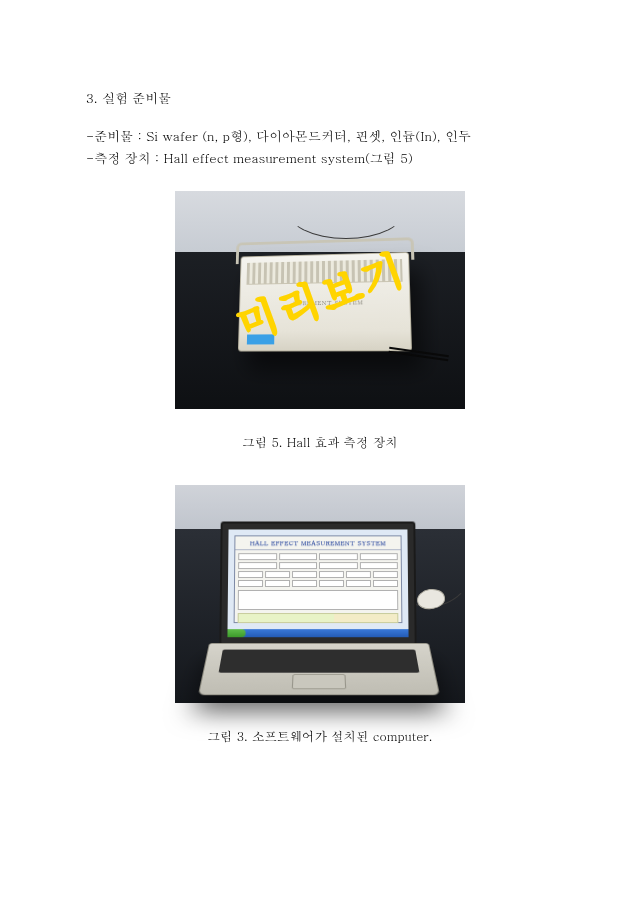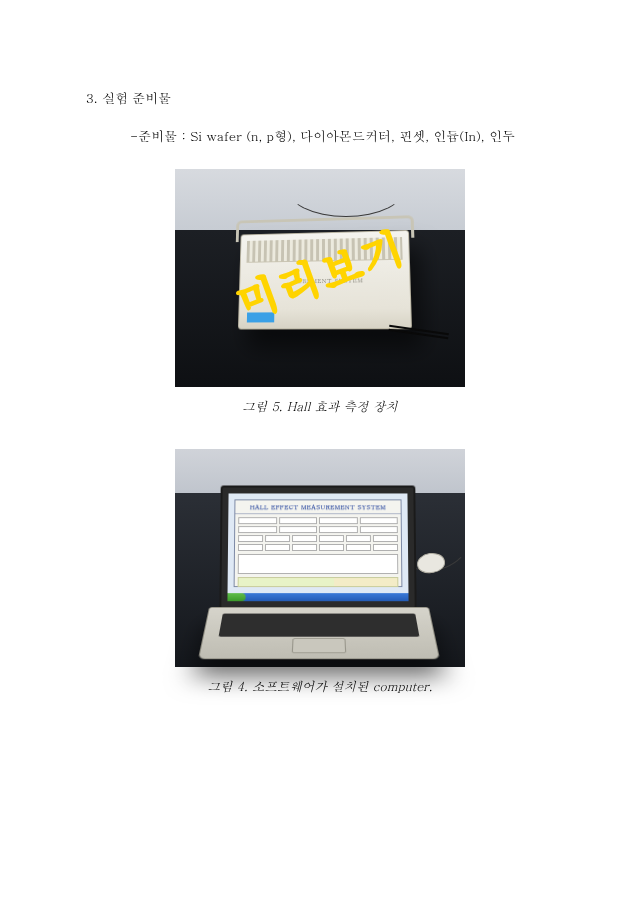--- a/index.html
+++ b/index.html
@@ -15,43 +15,41 @@
   .page {
     padding: 88px 86px 40px 86px;
     box-sizing: border-box;
   }
   .section-title {
     font-weight: normal;
     margin-bottom: 18px;
   }
   .body-line {
     line-height: 1.7;
-    margin-left: 44px;
   }
   .indent {
     padding-left: 70px;
   }
   .figure-block {
     margin-top: 22px;
     text-align: center;
   }
   .photo-wrap {
     display: inline-block;
     position: relative;
   }
   .photo {
     width: 290px;
     height: 218px;
     display: block;
     margin: 0 auto;
   }
   .caption {
-    margin-top: 6px;
+    margin-top: 20px;
     font-size: 12.5px;
-    font-style: italic;
   }
   .watermark {
     position: absolute;
     top: 50%;
     left: 50%;
     transform: translate(-50%, -60%) rotate(-20deg);
     font-size: 42px;
     font-weight: 900;
     letter-spacing: 2px;
     pointer-events: none;
@@ -248,20 +246,23 @@
 
   <div class="section-title">
     <span>3.</span>
     <span>실험 준비물</span>
   </div>
 
   <div class="body-line">
     <span>-준비물 : </span><span>Si wafer (n, p형), 다이아몬드커터, 핀셋, 인듐(In), 인두</span>
   </div>
 
+  <div class="body-line">
+    <span>-측정 장치 : </span><span>Hall effect measurement system(그림 5)</span>
+  </div>
 
 
   <div class="figure-block">
     <div class="photo-wrap">
       <div class="photo">
         <div class="lab1-bg">
           <div class="cable" style="left:110px; top:-14px;"></div>
           <div class="device-box">
             <div class="device-handle"></div>
             <div class="device-vent"></div>
@@ -324,16 +325,16 @@
               </div>
             </div>
             <div class="lap-deck">
               <div class="keyboard"></div>
               <div class="touchpad"></div>
             </div>
           </div>
         </div>
       </div>
     </div>
-    <div class="caption">그림 4. 소프트웨어가 설치된 computer.</div>
+    <div class="caption">그림 3. 소프트웨어가 설치된 computer.</div>
   </div>
 
 </div>
 
 </body></html>

